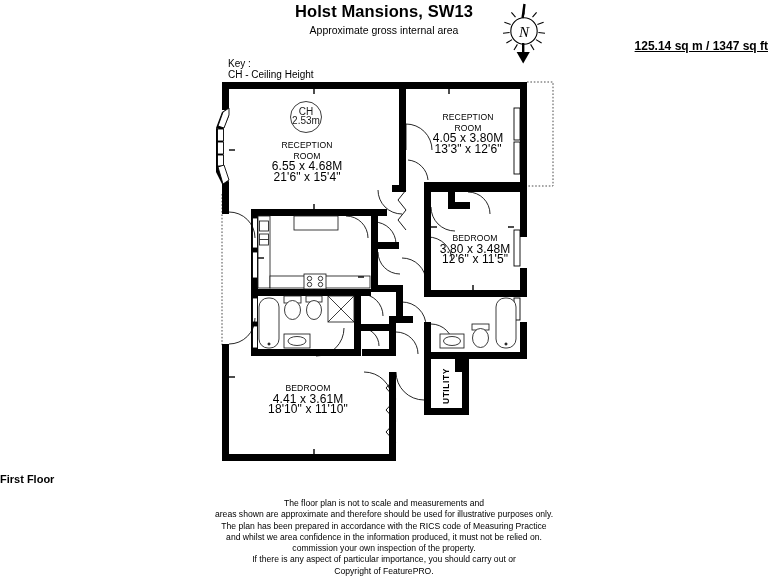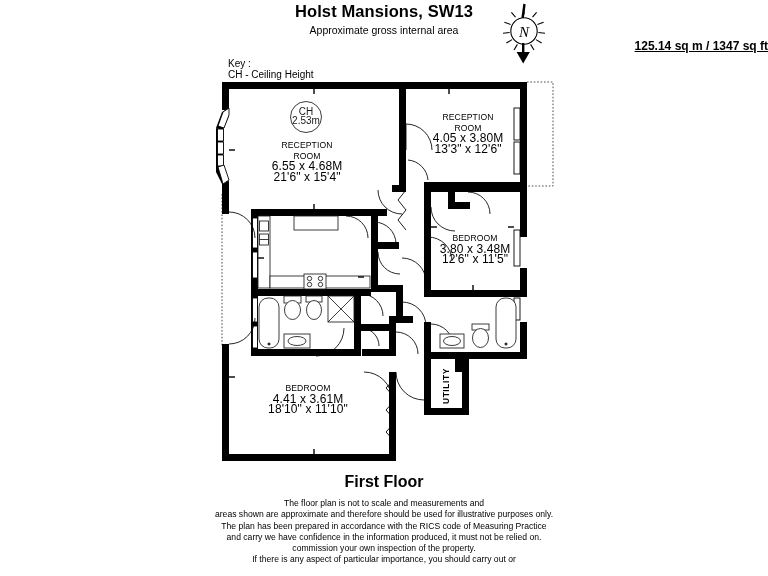--- a/index.html
+++ b/index.html
@@ -66,22 +66,22 @@
     position: absolute;
     left: 492px; top: 2px;
     width: 64px; height: 62px;
   }
 
   
   .floor-label {
     position: absolute;
     left: 0; top: 473px;
     width: 768px;
-    text-align: center;
-    font-size: 16px;
+    text-align: left;
+    font-size: 11px;
     font-weight: bold;
   }
   .disclaimer {
     position: absolute;
     left: 0; top: 498px;
     width: 768px;
     text-align: center;
     font-size: 8.6px;
     line-height: 11.3px;
   }
@@ -424,18 +424,19 @@
 
     <div class="vlabel" style="left:245px; top:332px;">UTILITY</div>
   </div>
 
   <div class="floor-label">First Floor</div>
 
   <div class="disclaimer">
     <div>The floor plan is not to scale and measurements and</div>
     <div>areas shown are approximate and therefore should be used for illustrative purposes only.</div>
     <div>The plan has been prepared in accordance with the RICS code of Measuring Practice</div>
-    <div>and carry we have confidence in the information produced, it must not be relied on.</div>
+    <div>and whilst we area confidence in the information produced, it must not be relied on.</div>
     <div>commission your own inspection of the property.</div>
     <div>If there is any aspect of particular importance, you should carry out or</div>
+    <div>Copyright of FeaturePRO.</div>
   </div>
 
 </div>
 
 </body></html>

